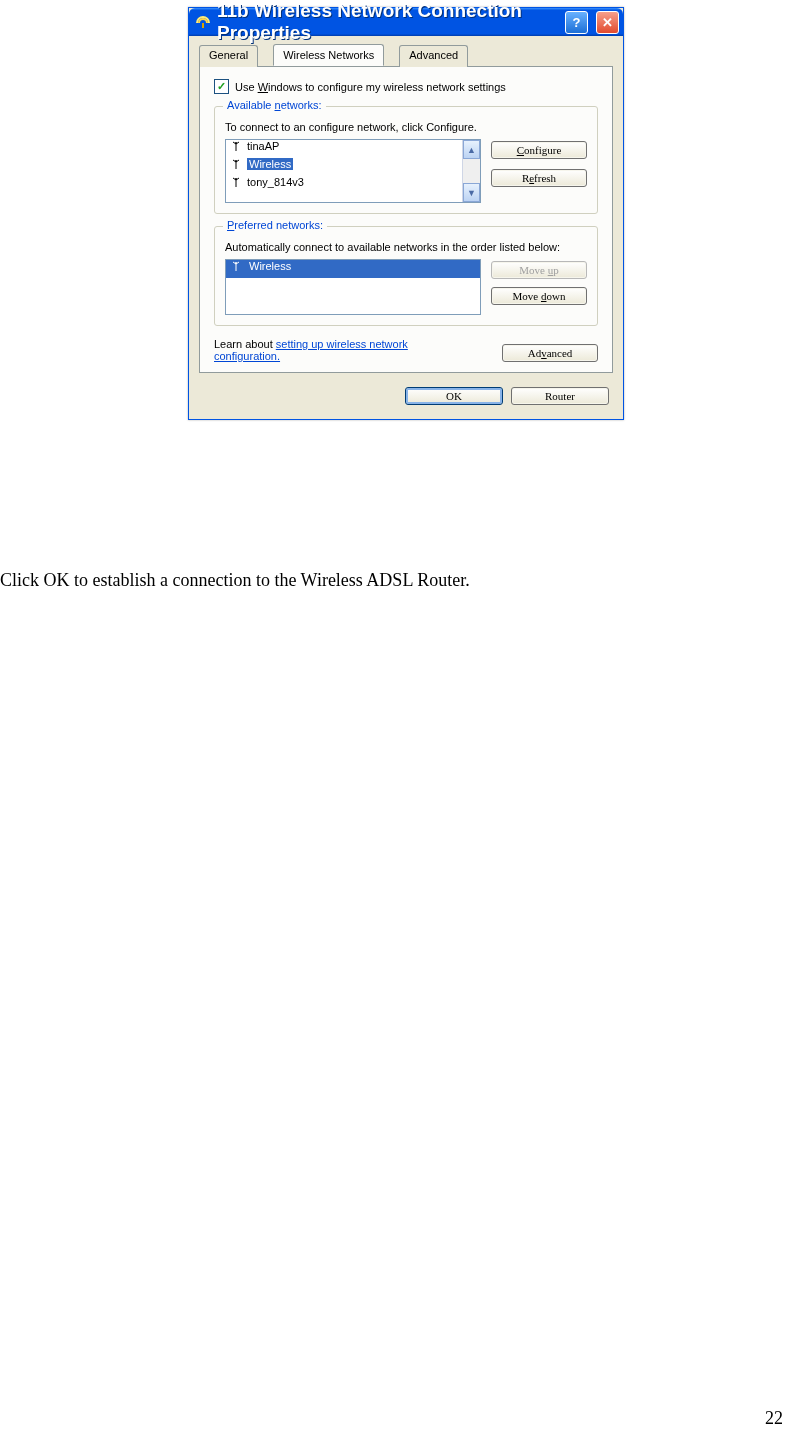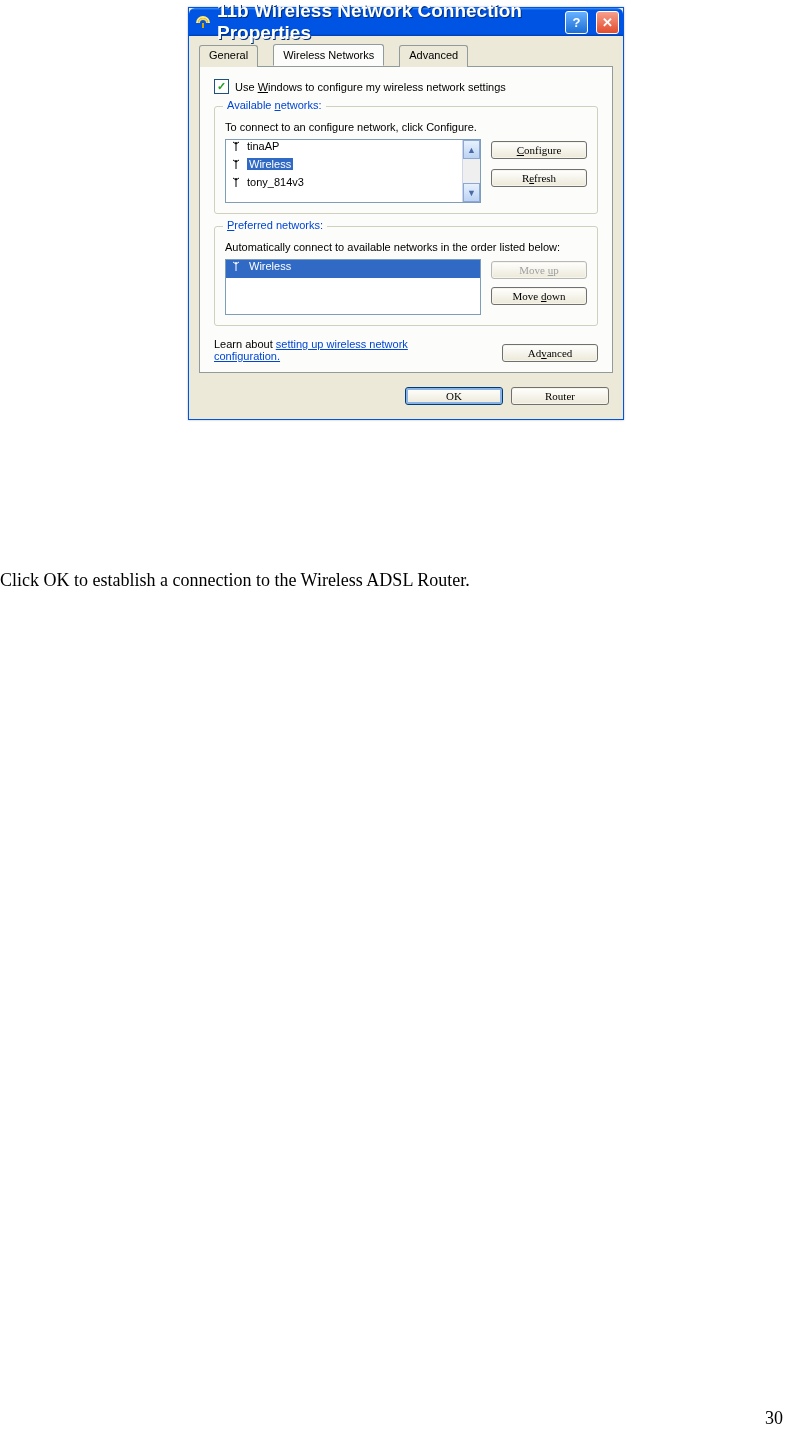--- a/index.html
+++ b/index.html
@@ -159,15 +159,15 @@
     </div>
   </div>
 
   <div class="dlg-btnbar">
     <div class="btn ok-btn">OK</div>
     <div class="btn">Router</div>
   </div>
 </div>
 
 <div class="caption">Click OK to establish a connection to the Wireless ADSL Router.</div>
-<div class="footer-page">30</div>
+<div class="footer-page">22</div>
 
 </div>
 
 </body></html>

